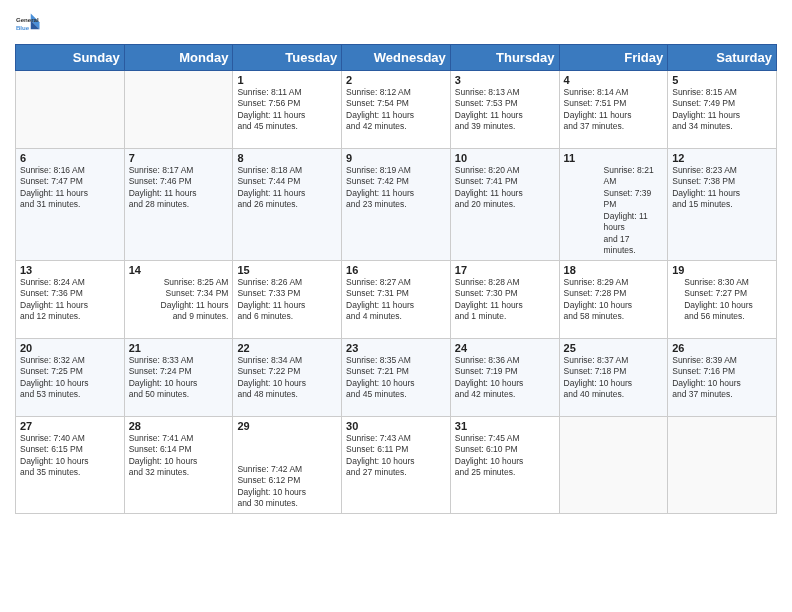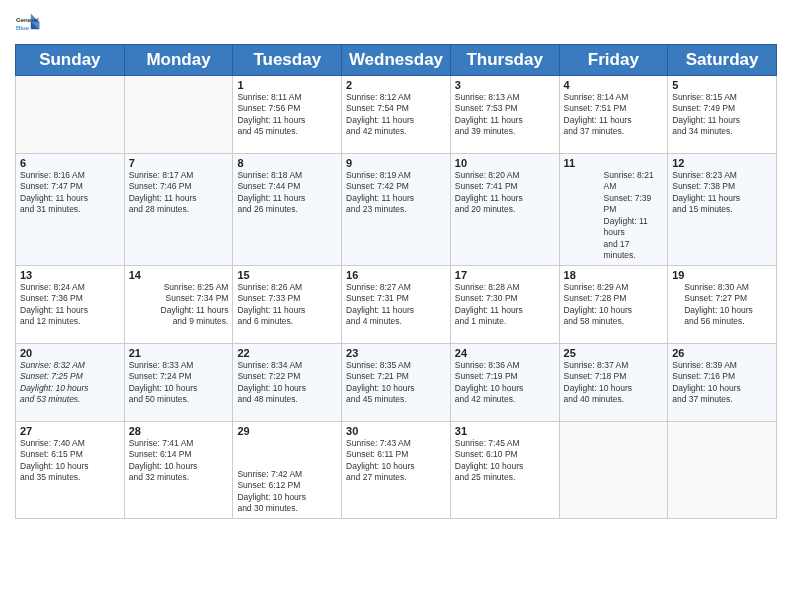--- a/index.html
+++ b/index.html
@@ -46,24 +46,24 @@
       margin-top: 2px;
     }
     .calendar {
       width: 100%;
       border-collapse: collapse;
       margin-top: 6px;
     }
     .calendar th {
       background: #3a7abf;
       color: #fff;
-      font-size: 17px;
+      font-size: 13px;
       font-weight: bold;
       padding: 5px 4px;
-      text-align: center;
+      text-align: right;
       border: 1px solid #2a5a9f;
     }
     .calendar td {
       width: calc(100% / 7);
       vertical-align: top;
       border: 1px solid #ccc;
       padding: 3px 4px;
       font-size: 9px;
       color: #333;
       background: #fff;
@@ -261,21 +261,21 @@
             <span class="day-num">19</span>
             <div class="day-info" style="white-space: pre-line; margin-left: 12px;">Sunrise: 8:30 AM
 Sunset: 7:27 PM
 Daylight: 10 hours
 and 56 minutes.</div>
           </td>
         </tr>
         <tr>
           <td>
             <span class="day-num">20</span>
-            <div class="day-info" style="white-space: pre-line; font-style: italic;">Sunrise: 8:32 AM
+            <div class="day-info" style="white-space: pre-line;">Sunrise: 8:32 AM
 Sunset: 7:25 PM
 Daylight: 10 hours
 and 53 minutes.</div>
           </td>
           <td>
             <span class="day-num">21</span>
             <div class="day-info" style="white-space: pre-line;">Sunrise: 8:33 AM
 Sunset: 7:24 PM
 Daylight: 10 hours
 and 50 minutes.</div>

